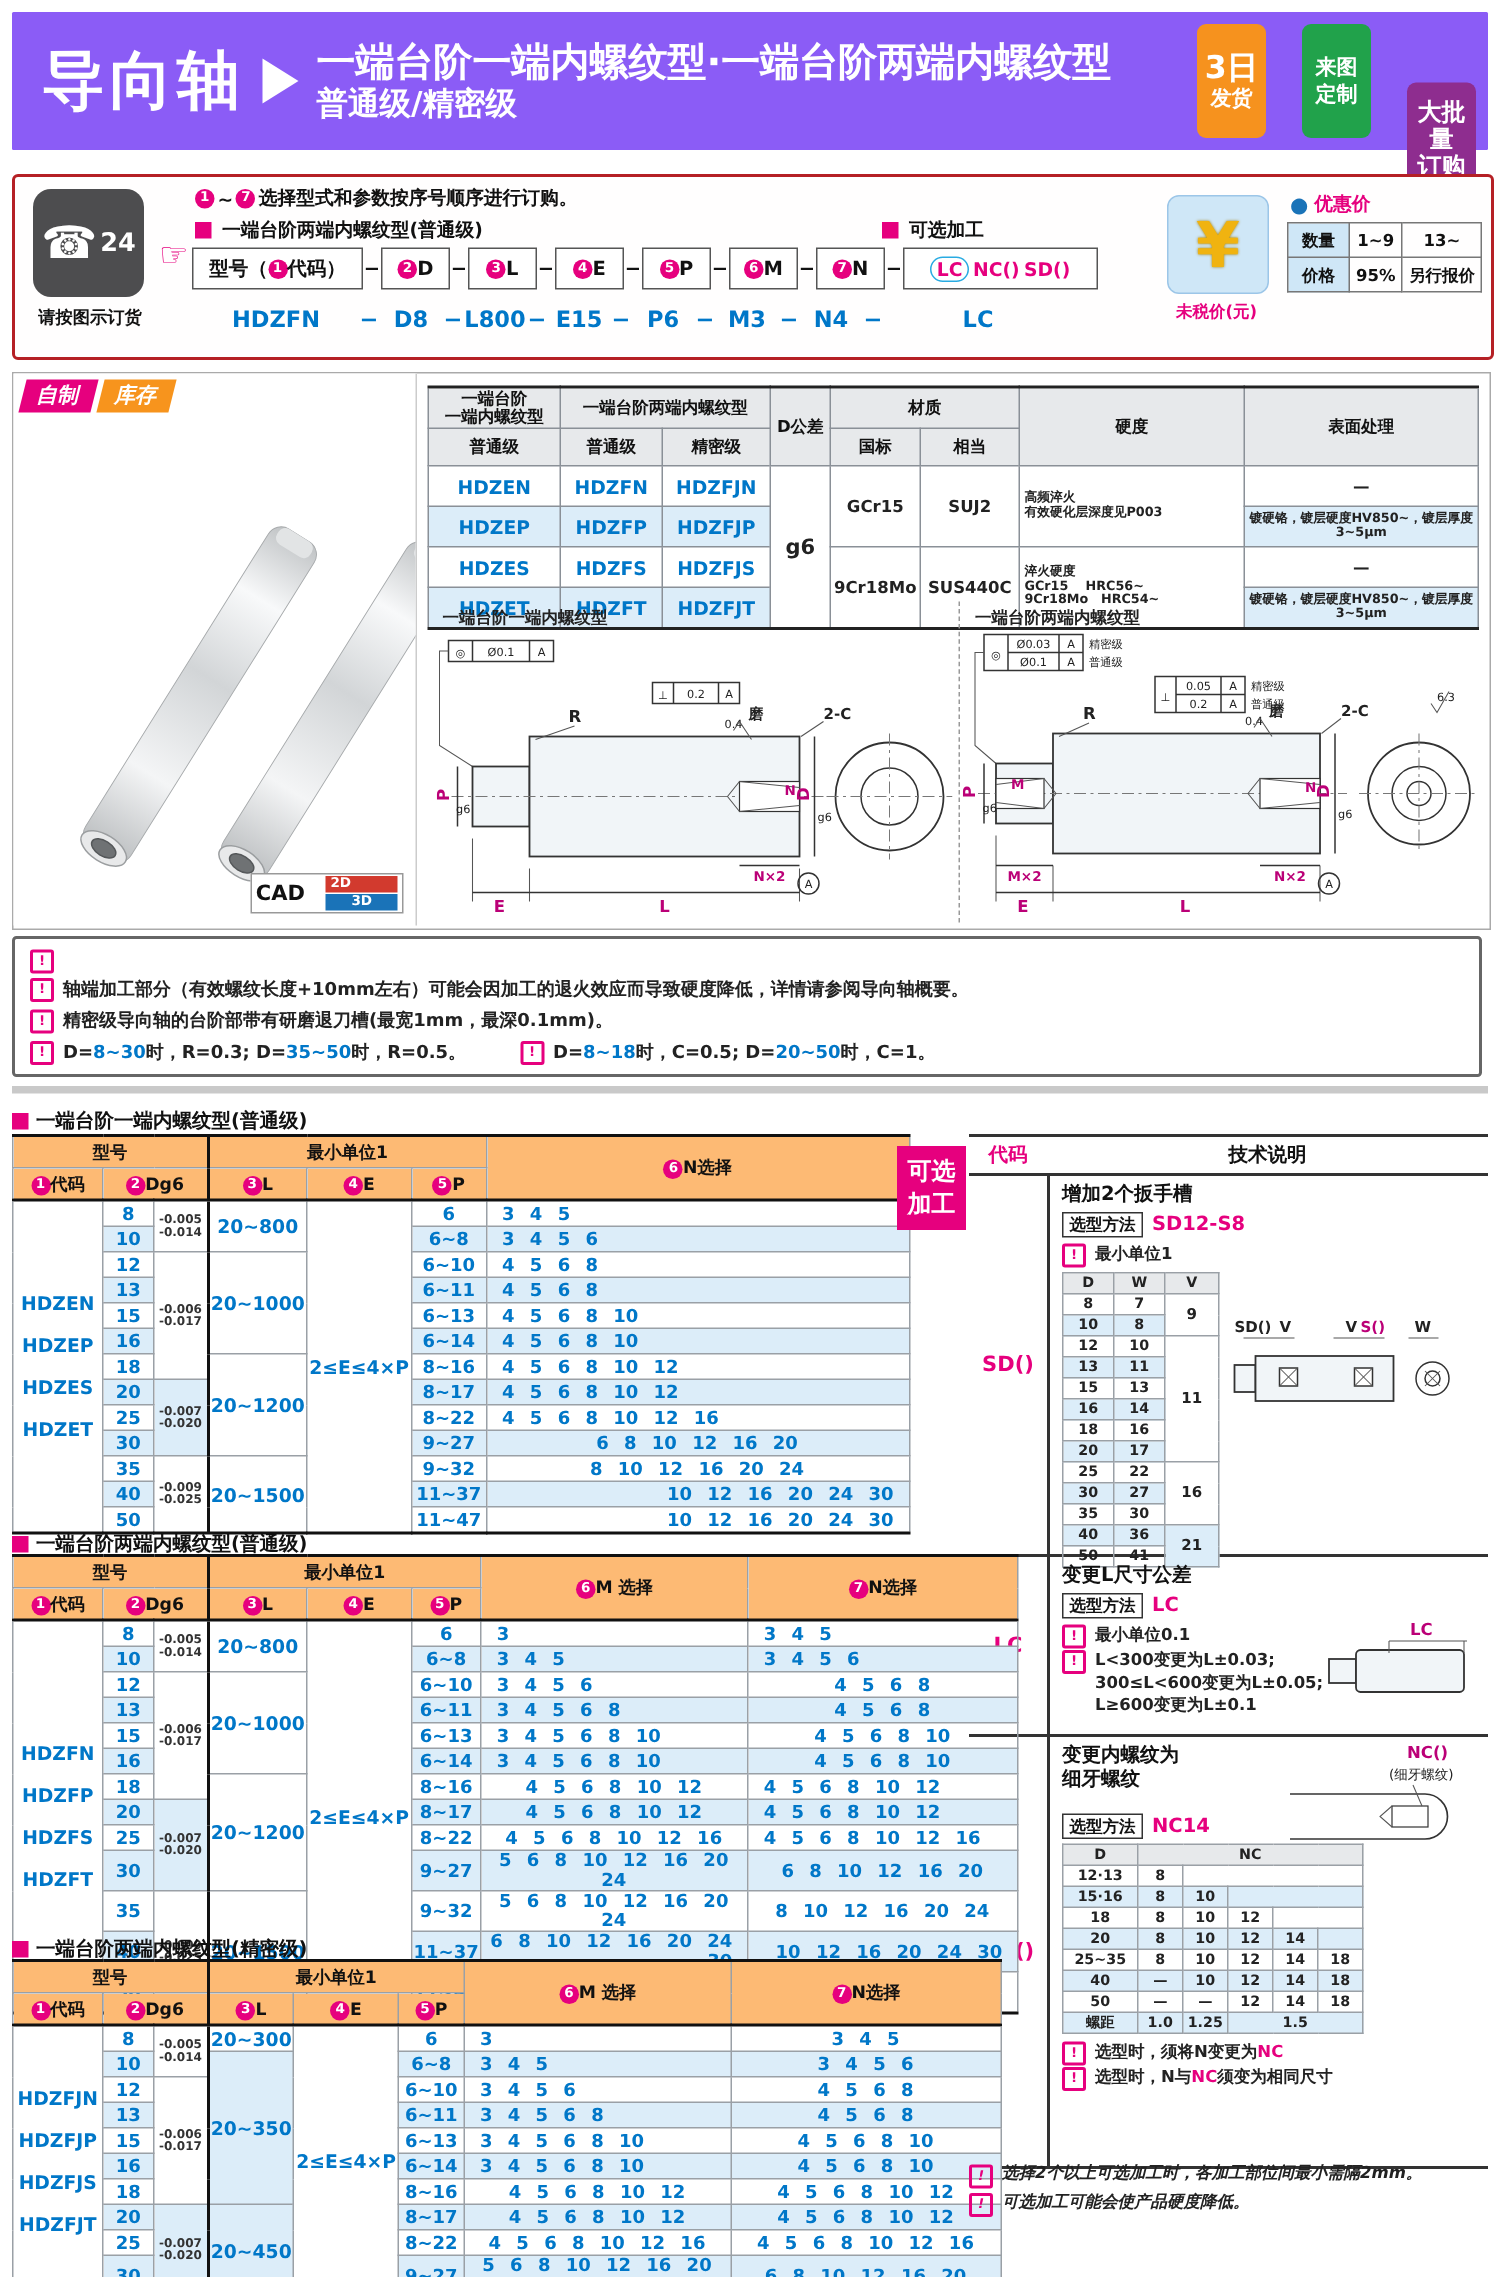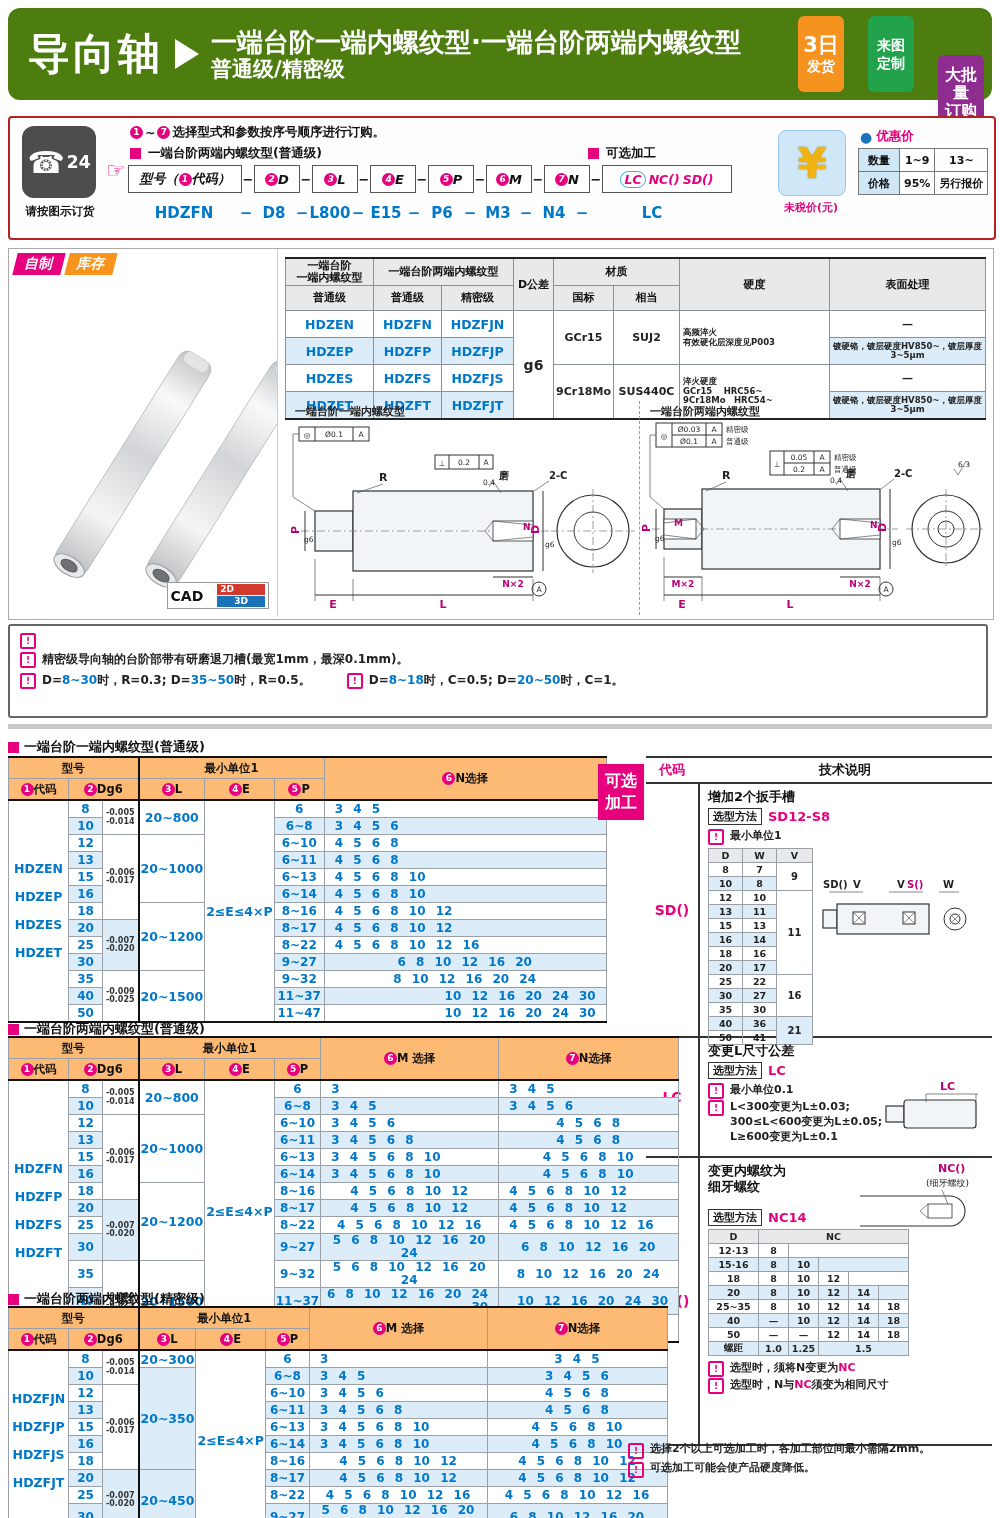--- a/index.html
+++ b/index.html
@@ -1,19 +1,19 @@
 <!DOCTYPE html>
 <html><head>
 <meta charset="utf-8">
 <style>
   html,body{margin:0;padding:0;background:#fff;}
   #page{position:relative;width:1000px;height:1518px;background:#fff;overflow:hidden;
         font-family:"DejaVu Sans","Liberation Sans",sans-serif;color:#222;}
   
-  #hdr{position:absolute;left:8px;top:8px;width:984px;height:92px;background:#4d7c0f;border-radius:12px;
+  #hdr{position:absolute;left:8px;top:8px;width:984px;height:92px;background:#8b5cf6;border-radius:1px;
        color:#fff;display:flex;align-items:center;}
   .prod{font-size:42px;font-weight:bold;letter-spacing:3px;margin-left:20px;white-space:nowrap;}
   .arrow{width:0;height:0;border-left:24px solid #fff;border-top:15px solid transparent;border-bottom:15px solid transparent;margin:0 12px;}
   .titles .t1{font-size:26px;font-weight:bold;line-height:30px;white-space:nowrap;}
   .titles .t2{font-size:21px;font-weight:bold;line-height:24px;}
   #hdr-badges{position:absolute;right:8px;top:8px;display:flex;gap:24px;}
   .badge{width:46px;height:76px;border-radius:6px;color:#fff;font-weight:bold;display:flex;flex-direction:column;
          align-items:center;justify-content:center;line-height:18px;font-size:14px;text-align:center;}
   .badge .b-big{font-size:21px;line-height:24px;}
   #b1{background:#f6921e;} #b2{background:#21a24b;} #b3{background:#8e2d8f;font-size:16px;margin-top:39px;}
@@ -122,21 +122,21 @@
   .pnote .nico{margin-top:1px;}
   .mini{border-collapse:collapse;table-layout:fixed;border-top:1.5px solid #333;border-bottom:1.5px solid #333;}
   .mini th,.mini td{border:1px solid #9aa0a6;text-align:center;font-size:9.5px;font-weight:bold;color:#222;height:13px;padding:0;}
   .mini thead th{background:#e7e9eb;}
   .mini tr.alt td{background:#dcedf9;}
   .mini td.vt{background:#fff;font-size:10px;}
   .mini td.hd2{background:#e7e9eb;}
   .sdflex{display:flex;gap:6px;}
   .pdiag{flex:none;}
   
-  #bnotes{position:absolute;left:628px;top:1440px;width:350px;}
+  #bnotes{position:absolute;left:646px;top:1440px;width:350px;font-style:italic;}
   #bnotes .nline{font-size:11px;line-height:17px;}
 </style>
 </head>
 <body>
 
 <div id="page">
 
   <div id="hdr">
     <span class="prod">导向轴</span>
     <span class="arrow"></span>
@@ -175,21 +175,21 @@
     </div>
     <div class="oline" style="top:27px;">
       <span class="sq"></span>
       <span>一端台阶两端内螺纹型(普通级)</span>
     </div>
     <div class="oline" style="top:27px;left:578px;">
       <span class="sq"></span>
       <span>可选加工</span>
     </div>
 
-    <div id="boxesrow" style="top:47px;font-style:italic;">
+    <div id="boxesrow" style="top:47px;">
       <span class="slot obox w-model">
         <span>型号（</span>
           <span class="nb">1</span>
           <span>代码</span>
           <span>）</span>
       </span>
       <span class="slot dashslot">−</span>
       <span class="slot obox w-box">
           <span class="nb">2</span>
           <span>D</span>
@@ -519,20 +519,24 @@
         <circle cx="306" cy="128" r="8" fill="#fff" stroke="#333"></circle>
         <line x1="266" y1="128" x2="346" y2="128" class="dcl"></line>
           <line x1="306" y1="88" x2="306" y2="168" class="dcl"></line>
       </g>
     </svg>
   </div>
 
   <div id="notes">
     <div class="nline">
         <span class="nico"></span>
+      </div>
+    <div class="nline">
+        <span class="nico"></span>
+        <span>轴端加工部分（有效螺纹长度+10mm左右）可能会因加工的退火效应而导致硬度降低，详情请参阅导向轴概要。</span>
       </div>
     <div class="nline">
         <span class="nico"></span>
         <span>精密级导向轴的台阶部带有研磨退刀槽(最宽1mm，最深0.1mm)。</span>
       </div>
     <div class="nline">
       <span class="nico"></span>
         <span><span>D=</span><span class="hl">8~30</span><span>时，R=0.3; D=</span><span class="hl">35~50</span><span>时，R=0.5。</span></span>
       <span style="width:36px;"></span>
       <span class="nico"></span>

